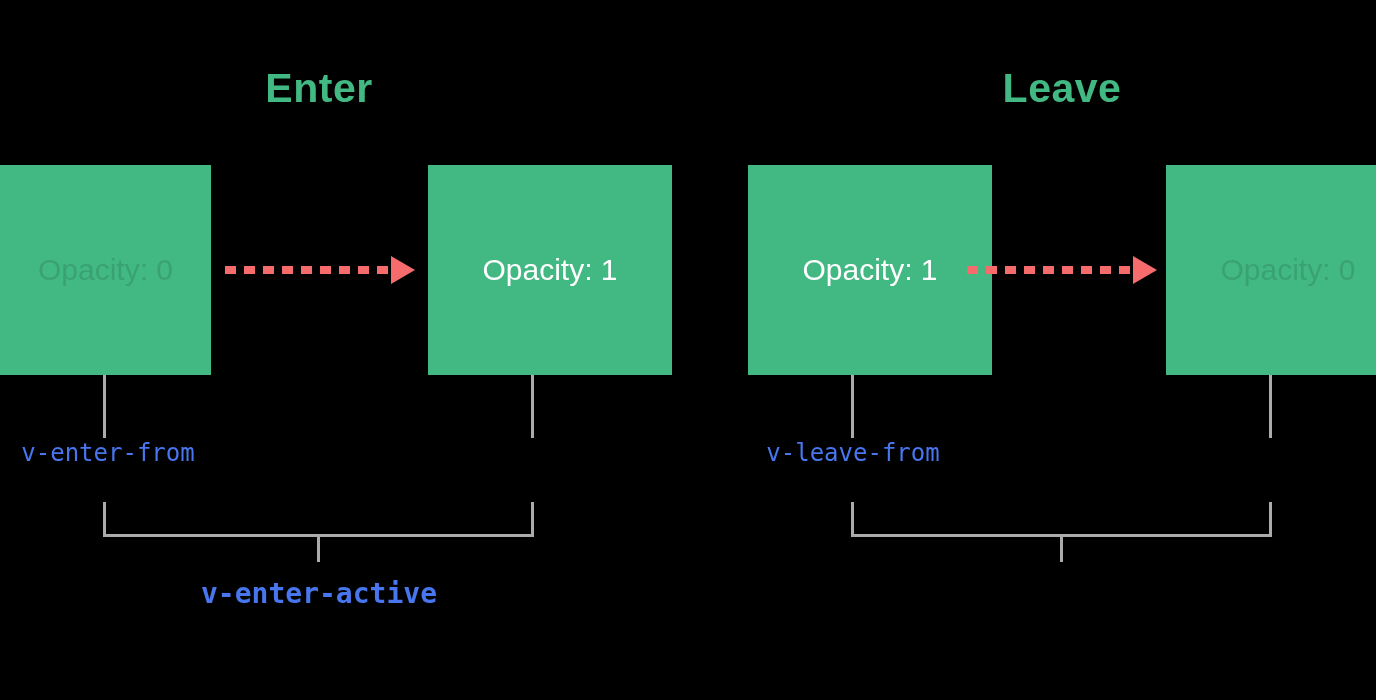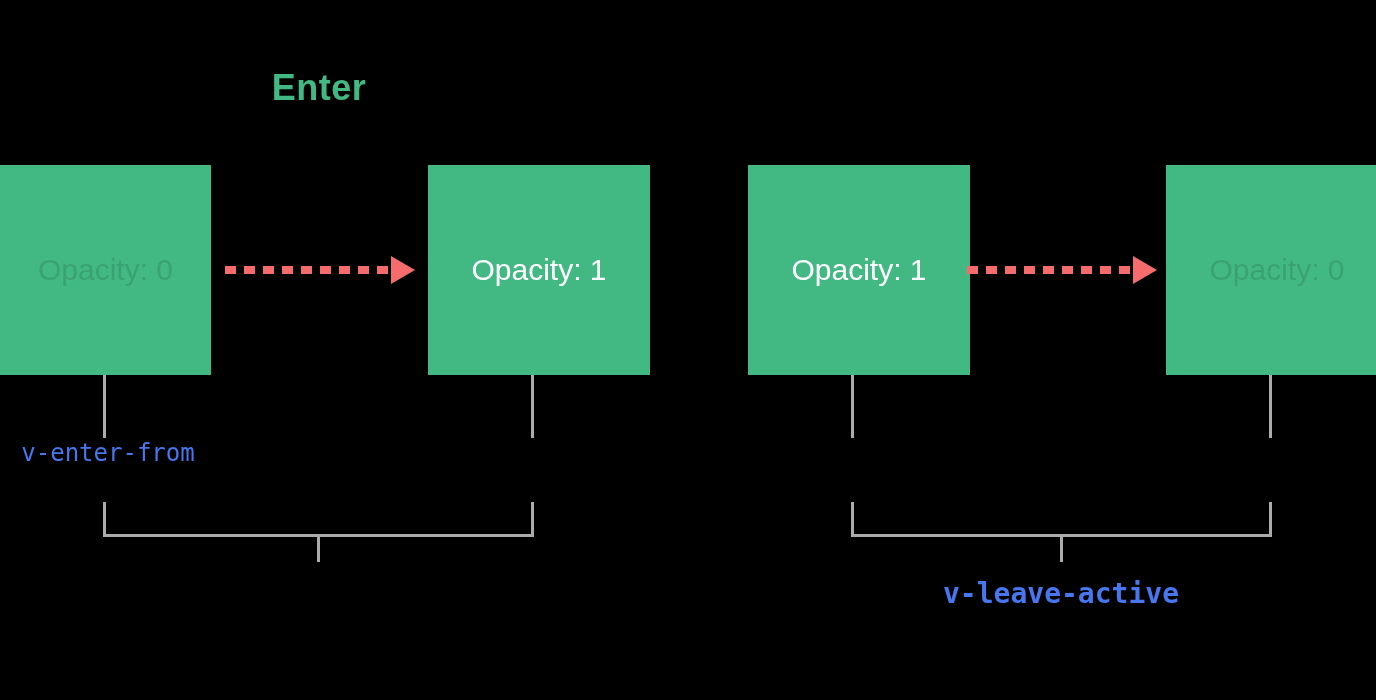--- a/index.html
+++ b/index.html
@@ -6,29 +6,29 @@
   .stage{
     position:relative;
     width:1376px;height:700px;
     background:var(--background,#000);
     overflow:hidden;
     font-family:"Liberation Sans", sans-serif;
   }
   .title{
     position:absolute;top:68px;width:220px;
     text-align:center;
-    font-weight:700;font-size:36px;line-height:40px;
+    font-weight:700;font-size:41px;line-height:40px;
     color:var(--heading-green,#42b883);
     letter-spacing:0.5px;
   }
   .title-enter{left:209px;}
   .title-leave{left:952px;}
 
   .box{
-    position:absolute;top:165px;width:222px;height:210px;
+    position:absolute;top:165px;width:244px;height:210px;
     background:var(--box-green,#42b883);
     display:flex;align-items:center;justify-content:center;
   }
   .box-enter-from{left:0;width:211px;}
   .box-enter-to{left:428px;}
   .box-leave-from{left:748px;}
   .box-leave-to{left:1166px;}
   .op{
     font-size:30px;line-height:34px;font-weight:400;
     white-space:nowrap;
@@ -120,36 +120,38 @@
     <span class="op solid">Opacity: 1</span>
   </div>
 
   <div class="vline vl-enter-from"></div>
   <div class="vline vl-enter-to"></div>
 
   <div class="clabel cl-enter-from">v-enter-from</div>
 
   <div class="bracket bracket-enter"></div>
   <div class="stub stub-enter"></div>
+  <div class="alabel al-enter">v-enter-active</div>
 
+  <div class="title title-leave">Leave</div>
 
   <div class="box box-leave-from">
     <span class="op solid">Opacity: 1</span>
   </div>
 
   <div class="arrow arrow-leave">
     <div class="dashes"></div>
     <div class="head"></div>
   </div>
 
   <div class="box box-leave-to">
     <span class="op faint">Opacity: 0</span>
   </div>
 
   <div class="vline vl-leave-from"></div>
   <div class="vline vl-leave-to"></div>
 
+  <div class="clabel cl-leave-from">v-leave-from</div>
 
   <div class="bracket bracket-leave"></div>
   <div class="stub stub-leave"></div>
-  <div class="alabel al-leave">v-leave-active</div>
 
 </div>
 
 </body></html>

